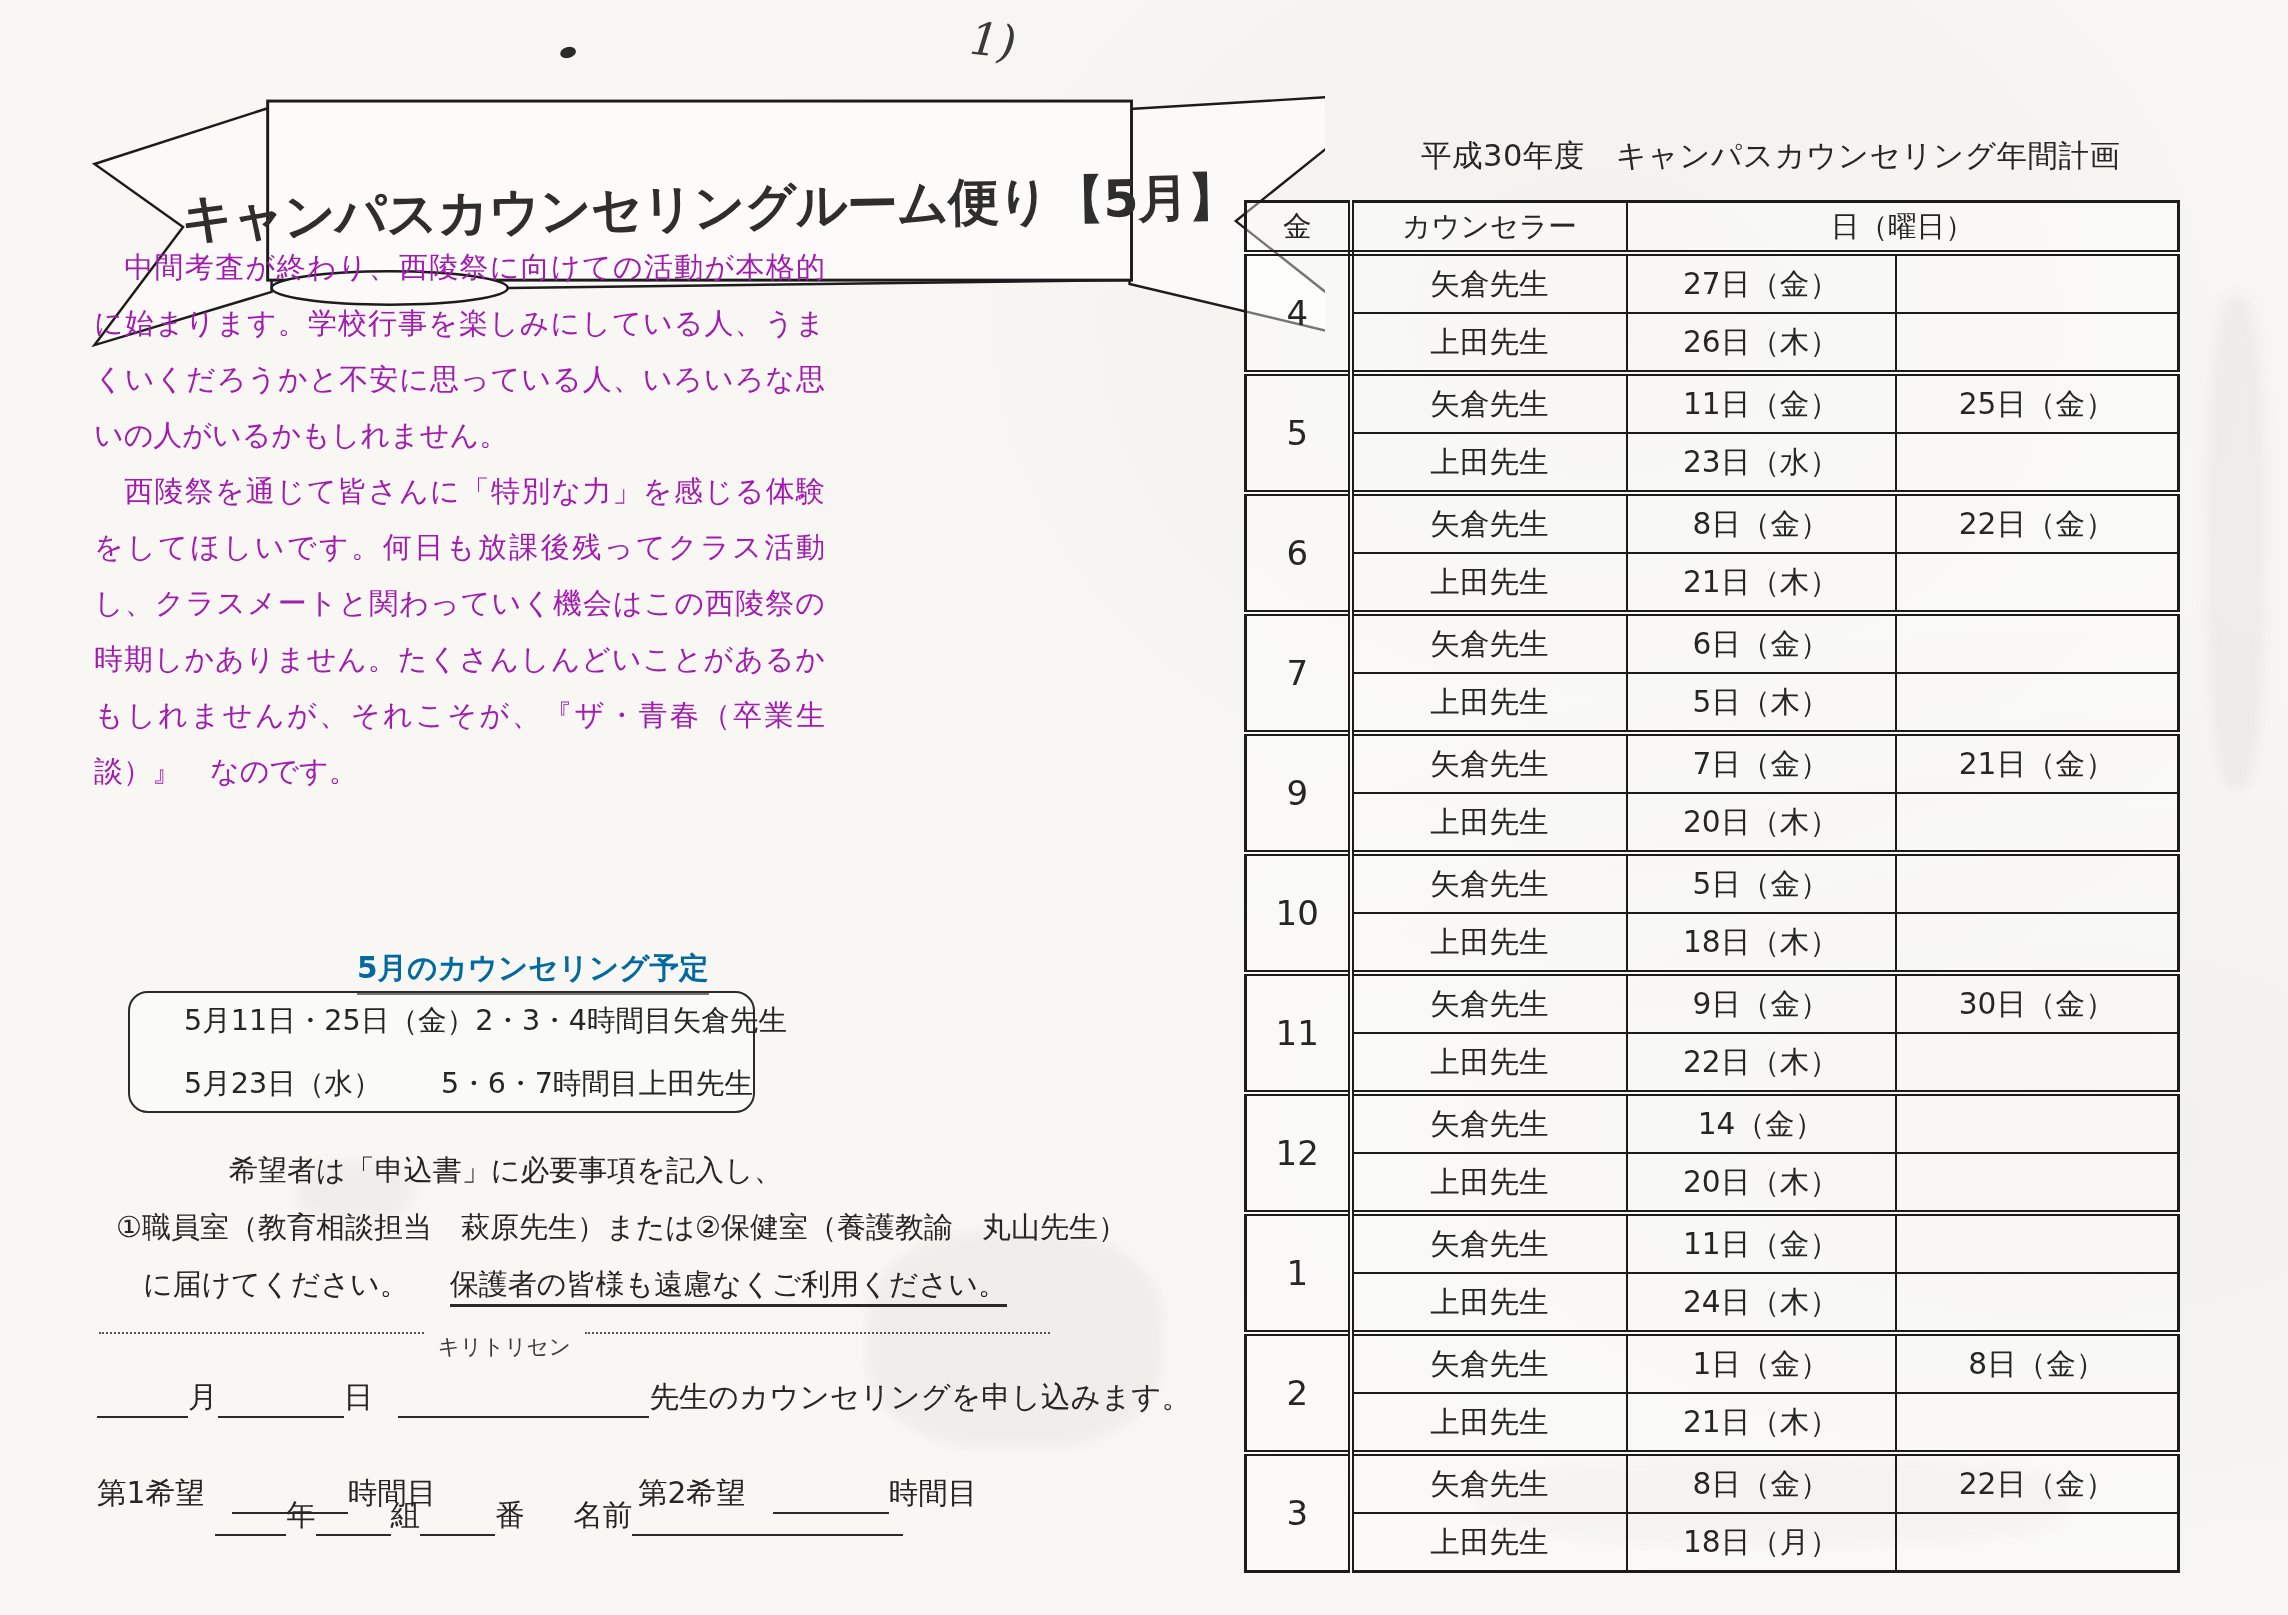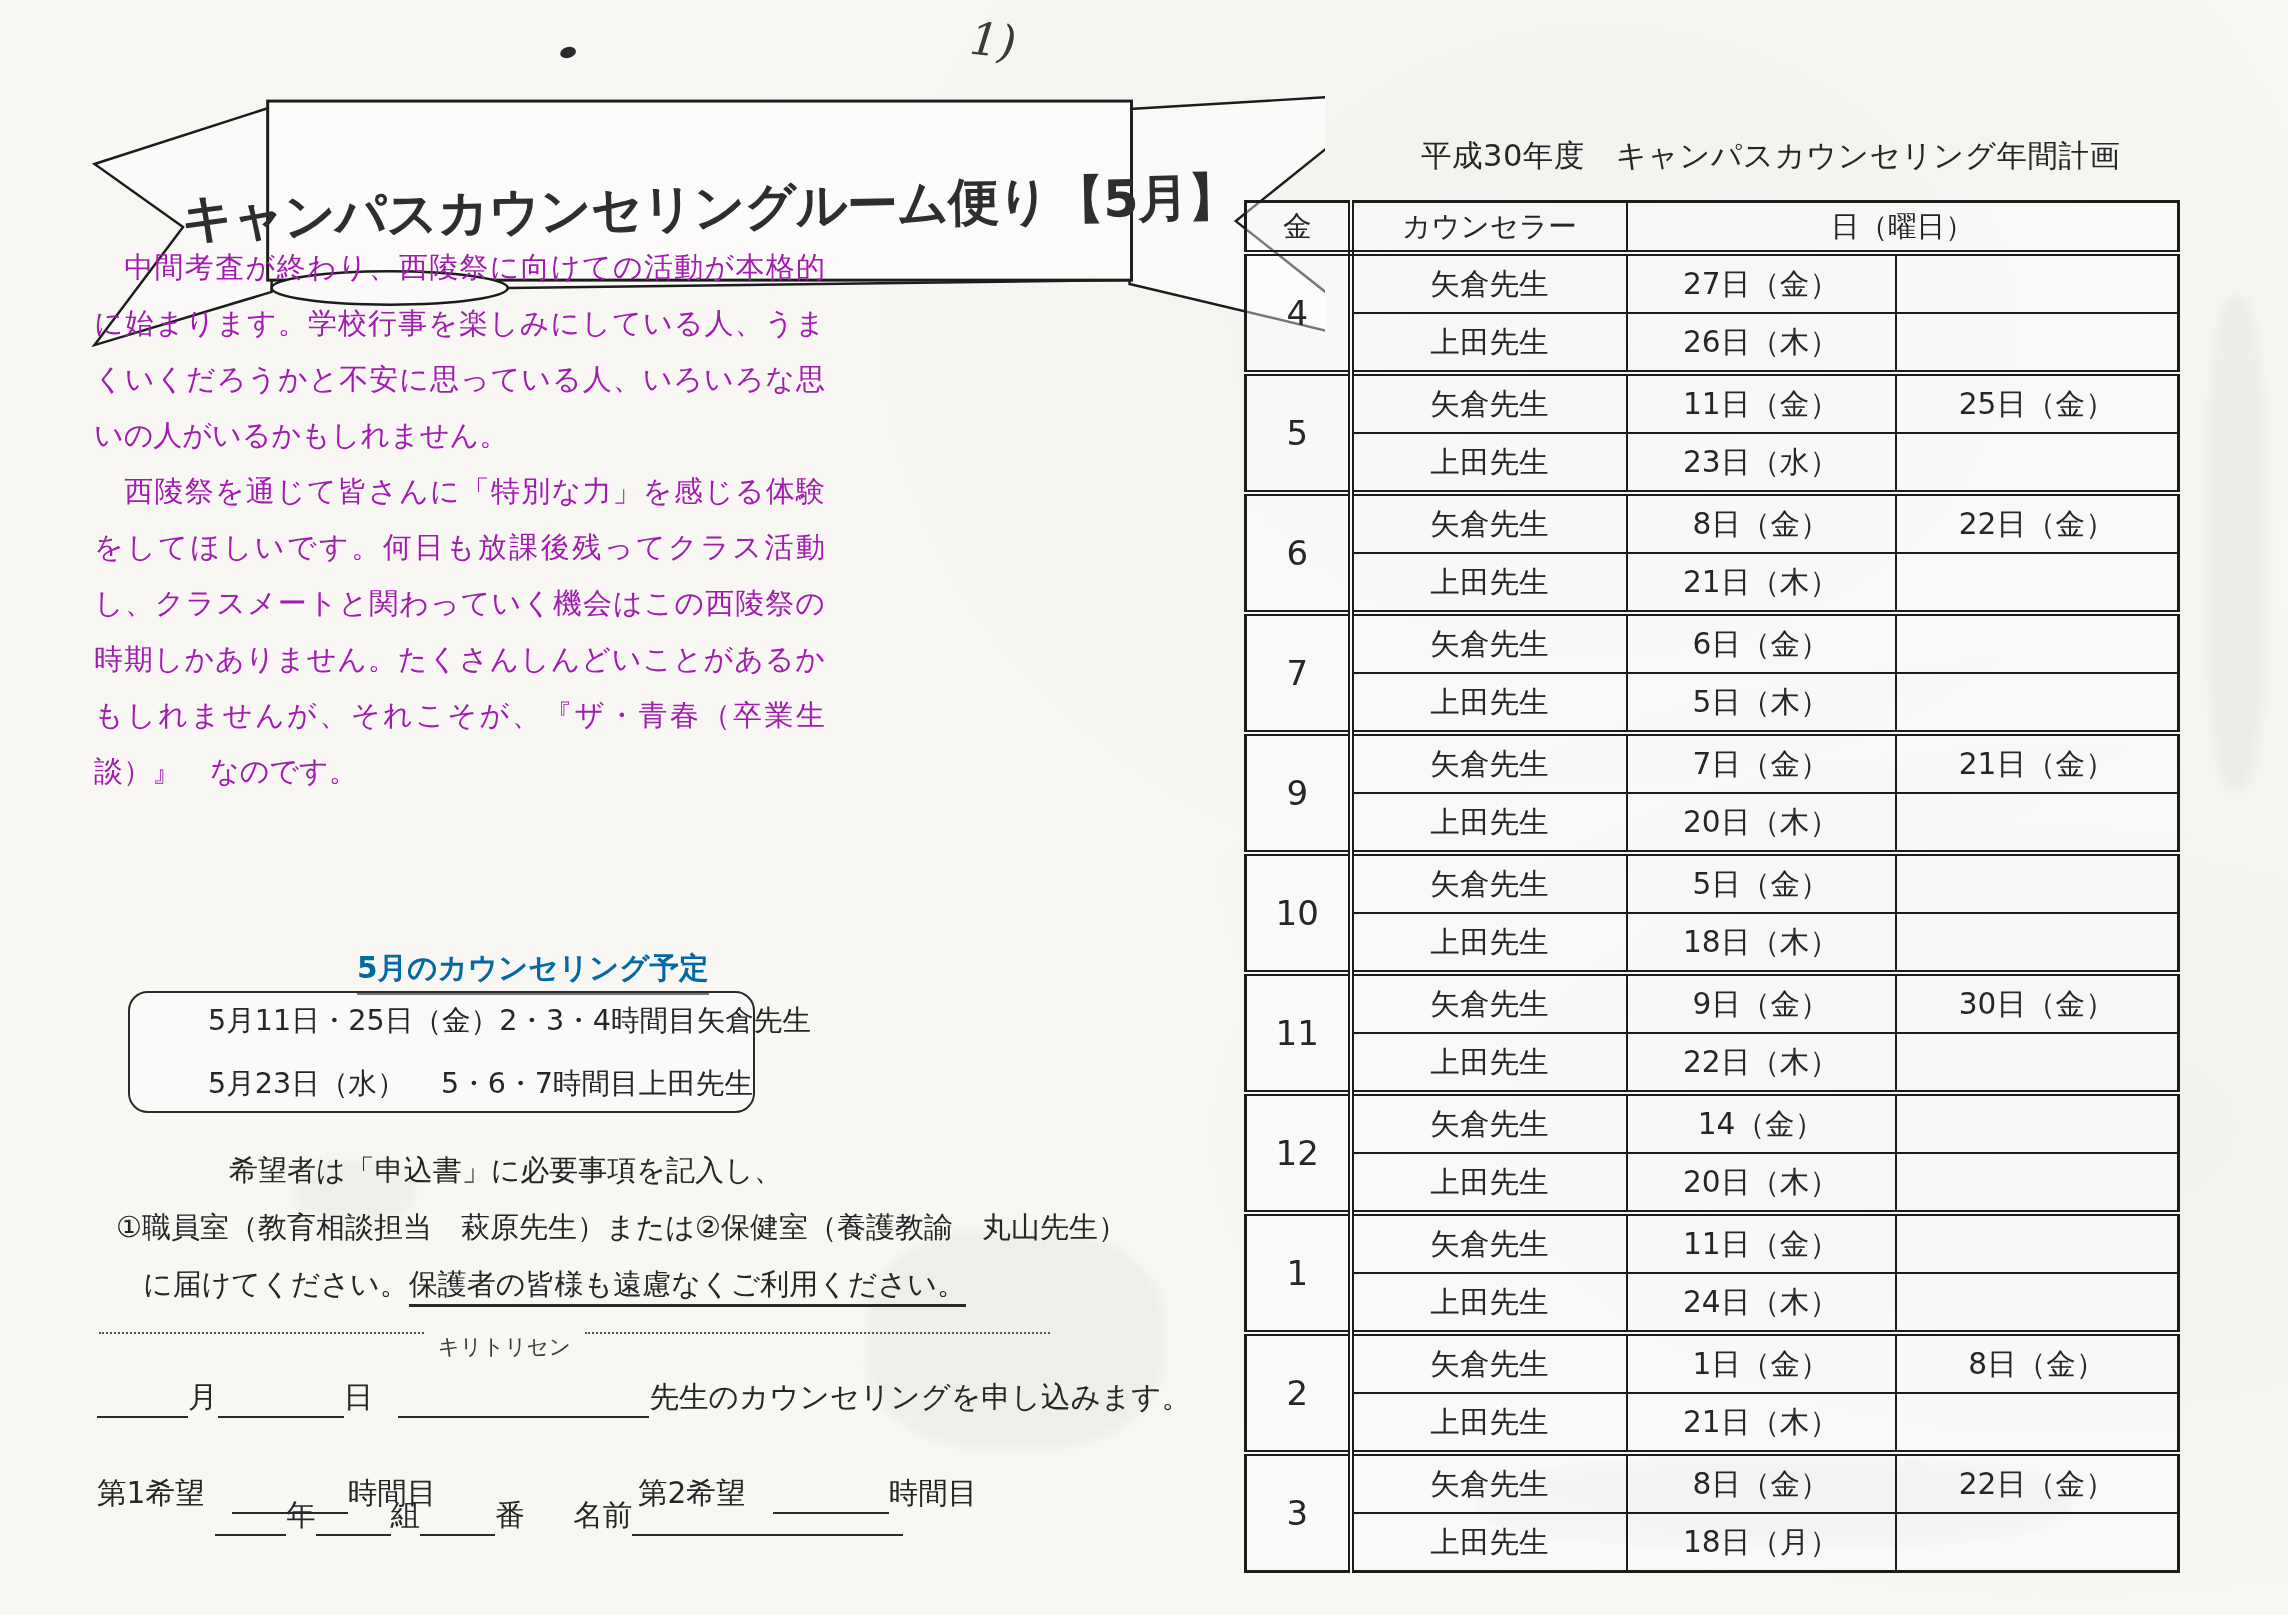--- a/index.html
+++ b/index.html
@@ -31,28 +31,28 @@
   
   .may-heading{
     position:absolute;left:357px;top:948px;
     font-size:29.6px;font-weight:600;color:#0369a1;
     border-bottom:2.5px solid #2a2a2a;padding-bottom:3.9px;white-space:nowrap;
   }
   .may-box{
     position:absolute;left:128px;top:991px;width:627px;height:122px;
     border:2.5px solid #2a2a2a;border-radius:19.7px;
     display:flex;flex-direction:column;justify-content:center;gap:24px;
-    padding-left:78px;box-sizing:border-box;background:rgba(255,255,255,0.35);
+    padding-left:54px;box-sizing:border-box;background:rgba(255,255,255,0.35);
   }
   .may-row{display:flex;font-size:28.6px;white-space:nowrap;color:#262626;}
   .may-row .dates{width:325px;}
   .may-row .periods{width:227px;}
   
   .apply-line{position:absolute;font-size:29px;white-space:nowrap;color:#262626;}
-  .apply-line .ul{border-bottom:3px solid #2a2a2a;padding-bottom:3px;text-align:right;}
+  .apply-line .ul{border-bottom:3px solid #2a2a2a;padding-bottom:3px;margin-left:41px;text-align:right;}
   
   .cutline{
     position:absolute;left:99px;top:1332px;width:951px;height:29.6px;
     display:flex;color:#3c3c3c;
   }
   .cutline .dots{border-top:2.5px dotted #555;height:0;}
   .cutline .dots.left{width:325px;}
   .cutline .dots.right{flex:1;}
   .cutline .label{font-size:21.7px;padding:0 13.8px;white-space:nowrap;}
   

